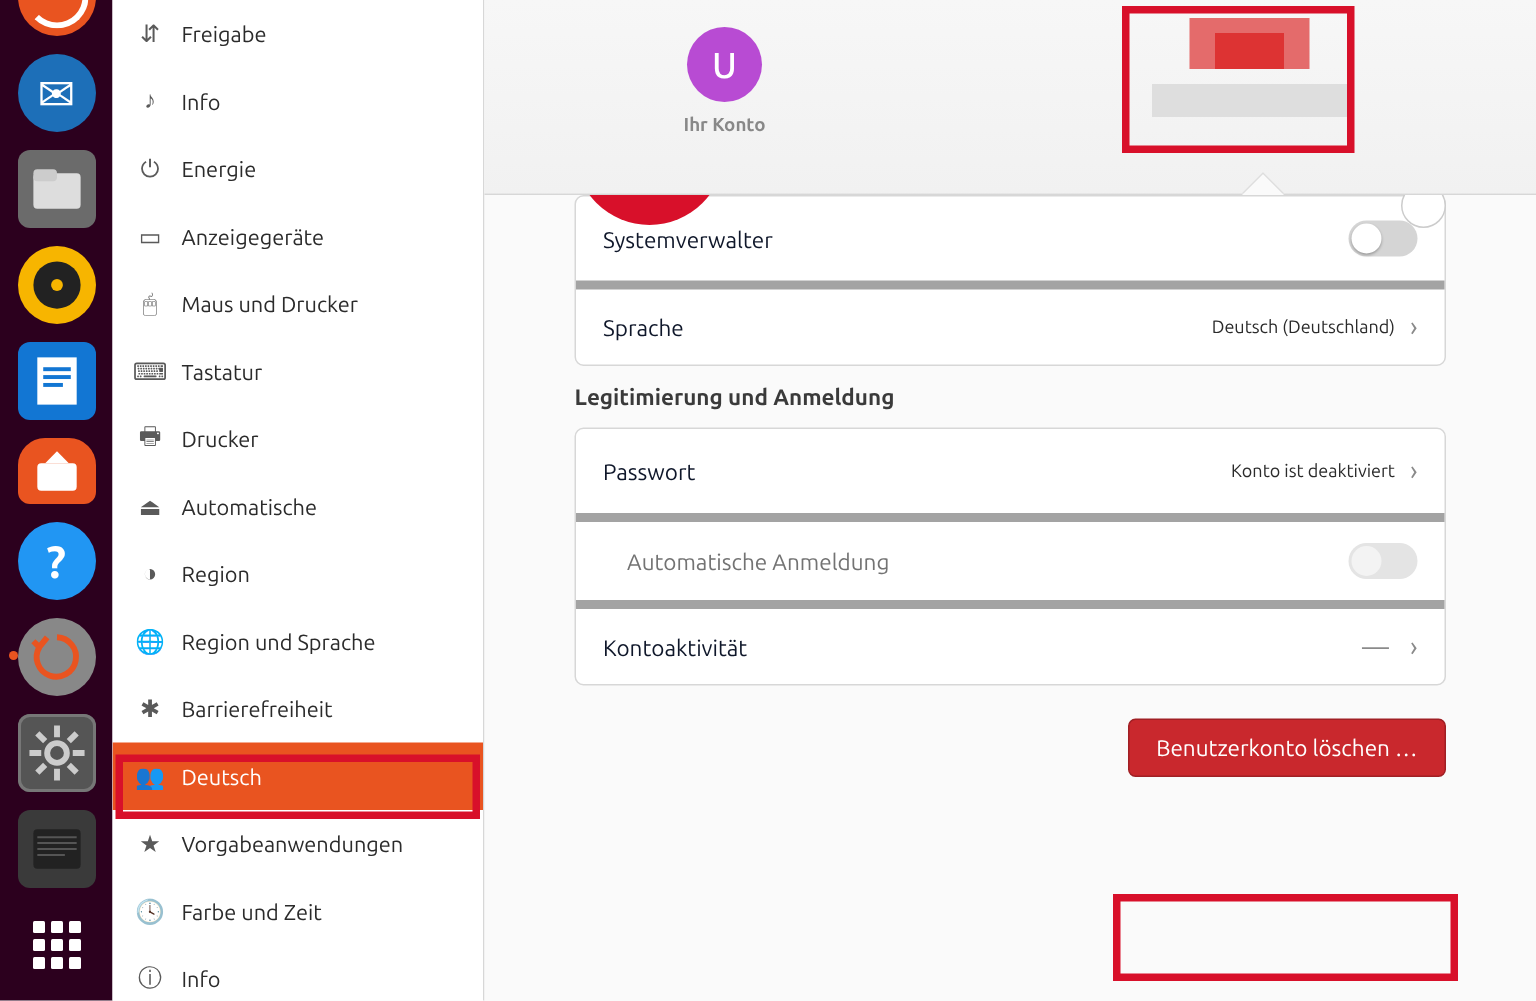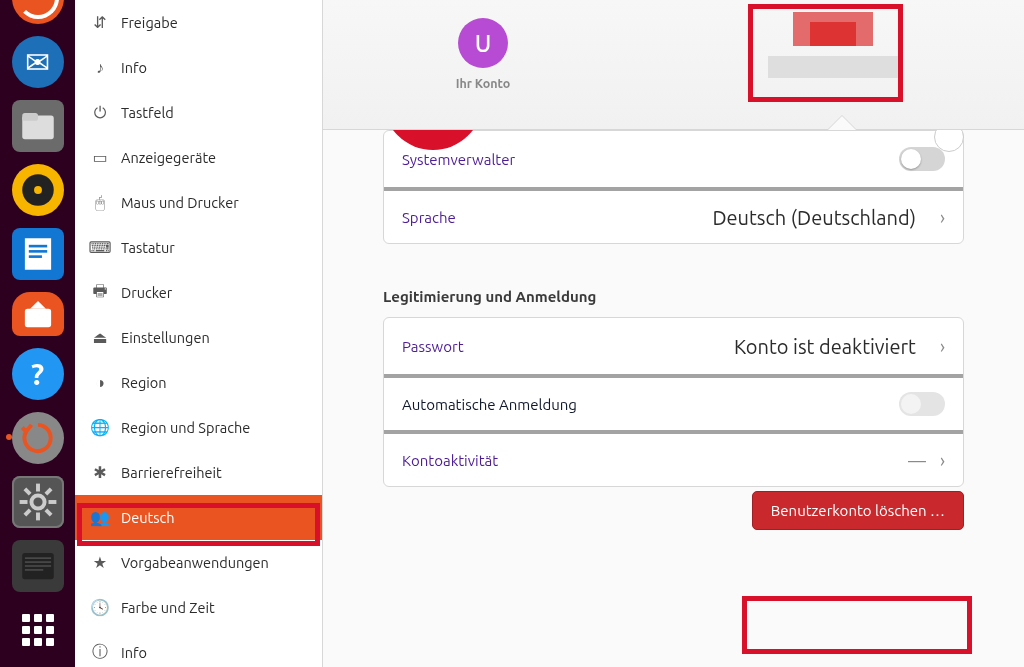--- a/index.html
+++ b/index.html
@@ -79,45 +79,45 @@
 
 
 .content { position:relative; padding: 0 60px 0 60px; flex:1; overflow:hidden;}
 .big-avatar {
   position:absolute; left:60px; top:-34px; width:100px; height:70px; overflow:hidden;
 }
 .big-avatar .circle{ width:100px; height:100px; border-radius:50%; background:#d8102a; color:#fff; font-size:44px; font-weight:600; display:flex; align-items:flex-end; justify-content:center; padding-bottom:28px; margin-top:-46px;}
 .edit-badge{ position:absolute; right:60px; top:-8px; width:30px; height:30px; border-radius:50%; border:1px solid #ccc; background:#fff;}
 
 .section-title { font-size:15px; font-weight:600; color:#3a3a3a; margin-top:80px; margin-bottom:12px;}
-.section-title.second{ margin-top:44px;}
+.section-title.second{ margin-top:12px;}
 
 .card { border:1px solid #d7d7d7; border-radius:6px; background:#fff; }
-.row { display:flex; align-items:center; padding:14px 18px; border-top:4px solid #a3a3a3; min-height:56px;}
+.row { display:flex; align-items:center; padding:14px 18px; border-top:6px solid #a3a3a3; min-height:56px;}
 .row:first-child { border-top:none; }
-.row .label { font-size:15px; color:#4c1d95; }
+.row .label { font-size:15px; color:#0f172a; }
 .row .desc  { font-size:12.5px; color:#8a8a8a; margin-top:2px; max-width:380px; line-height:1.35;}
 .row .grow  { flex:1; }
-.row .value { font-size:20px; color:#2b2b2b; margin-right:24px;}
-.row.disabled .label, .row.disabled .value { color:#0f172a; }
+.row .value { font-size:12px; color:#2b2b2b; margin-right:10px;}
+.row.disabled .label, .row.disabled .value { color:#737373;margin-left:16px; }
 .chevron { color:#8a8a8a; font-size:18px;}
 .dash { color:#8a8a8a; font-size:18px; margin-right:14px;}
 
 .toggle {
   width:46px; height:24px; border-radius:12px; background:#d5d5d5; position:relative; flex-shrink:0;
 }
 .toggle .knob{ width:20px; height:20px; border-radius:50%; background:#fff; position:absolute; top:2px; left:2px; box-shadow:0 1px 2px rgba(0,0,0,.3);}
 .toggle.disabled{ background:#e4e4e4;}
 .toggle.disabled .knob{ background:#f3f3f3; box-shadow:none;}
 
 
 .danger-btn {
   display:inline-block; background:#c9282d; color:#fff; font-size:15px;
   padding:10px 18px; border-radius:5px; border:1px solid #a01f24;
-  float:right; margin-top:4px; cursor:pointer;
+  float:right; margin-top:22px; cursor:pointer;
 }
 
 
 .hl { position:absolute; border:5px solid #d8102a; pointer-events:none; z-index:50;}
 </style>
 </head>
 <body>
 
 <div class="launcher">
   <div class="tile firefox"></div>
@@ -200,41 +200,41 @@
   <div class="side-item">
       <span class="icn">⇵</span>
       <span>Freigabe</span>
     </div>
   <div class="side-item">
       <span class="icn">♪</span>
       <span>Info</span>
     </div>
   <div class="side-item">
       <span class="icn">⏻</span>
-      <span>Tastfeld</span>
+      <span>Energie</span>
     </div>
   <div class="side-item">
       <span class="icn">▭</span>
       <span>Anzeigegeräte</span>
     </div>
   <div class="side-item">
       <span class="icn">🖱</span>
       <span>Maus und Drucker</span>
     </div>
   <div class="side-item">
       <span class="icn">⌨</span>
       <span>Tastatur</span>
     </div>
   <div class="side-item">
       <span class="icn">🖶</span>
       <span>Drucker</span>
     </div>
   <div class="side-item">
       <span class="icn">⏏</span>
-      <span>Einstellungen</span>
+      <span>Automatische</span>
     </div>
   <div class="side-item">
       <span class="icn">◑</span>
       <span>Region</span>
     </div>
   <div class="side-item">
       <span class="icn">🌐</span>
       <span>Region und Sprache</span>
     </div>
   <div class="side-item">

